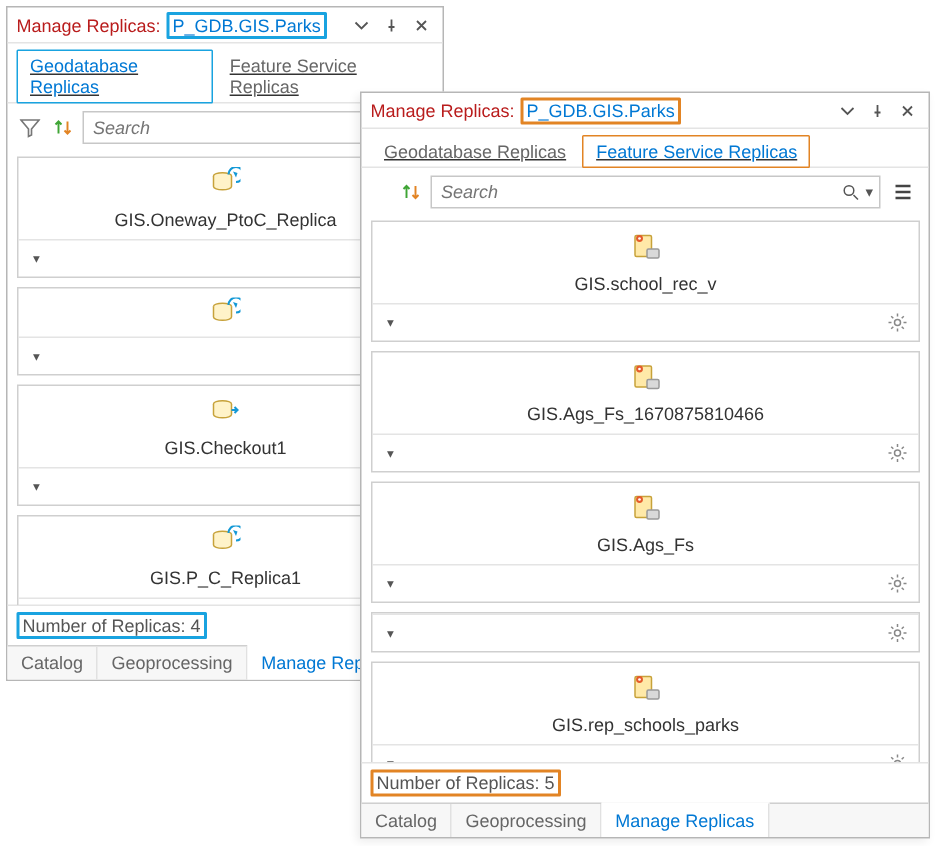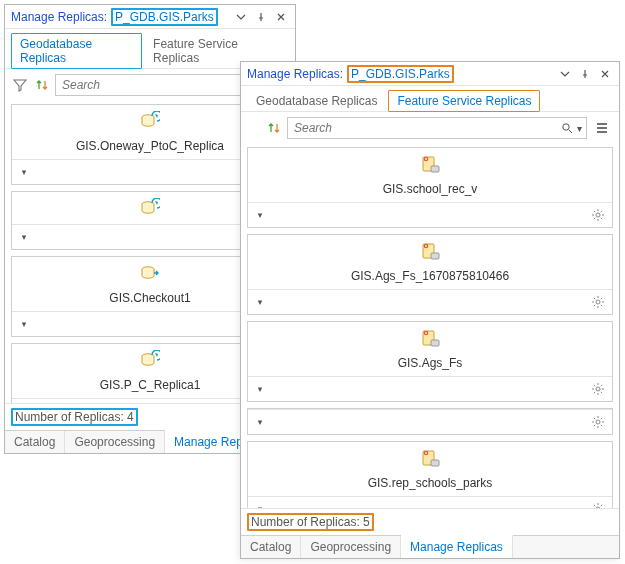--- a/index.html
+++ b/index.html
@@ -23,40 +23,41 @@
   }
   .pane.left { left: 4px; top: 4px; width: 292px; height: 450px; }
   .pane.right { left: 240px; top: 61px; width: 380px; height: 498px; z-index: 2; box-shadow: -2px 2px 6px rgba(0,0,0,0.08);}
   .titlebar {
     display: flex;
     align-items: center;
     padding: 3px 6px 2px 6px;
     gap: 4px;
     border-bottom: 1px solid #e4e4e4;
   }
-  .title-lead { color: #1d4ed8; }
+  .title-lead { color: #b91c1c; }
   .title-db {
     color: #0078d4;
     padding: 0 2px;
   }
   .hl-blue { border: 2px solid #19a3e0; border-radius: 1px; padding: 0 2px; }
   .hl-orange { border: 2px solid #e28424; border-radius: 1px; padding: 0 2px; }
   .title-spacer { flex: 1; }
   .title-btn {
     width: 16px; height: 16px;
     display: flex; align-items: center; justify-content: center;
     color: #555; cursor: pointer;
     font-size: 11px;
   }
   .tabs {
     display: flex;
     gap: 0;
     padding: 4px 6px 0 6px;
     border-bottom: 1px solid #e4e4e4;
     align-items:center;
+    text-decoration:underline;
   }
   .tab {
     padding: 3px 8px;
     color: #666;
     cursor: pointer;
     border:1px solid transparent;
     border-bottom:none;
     margin-right:2px;
   }
   .tab.active {

